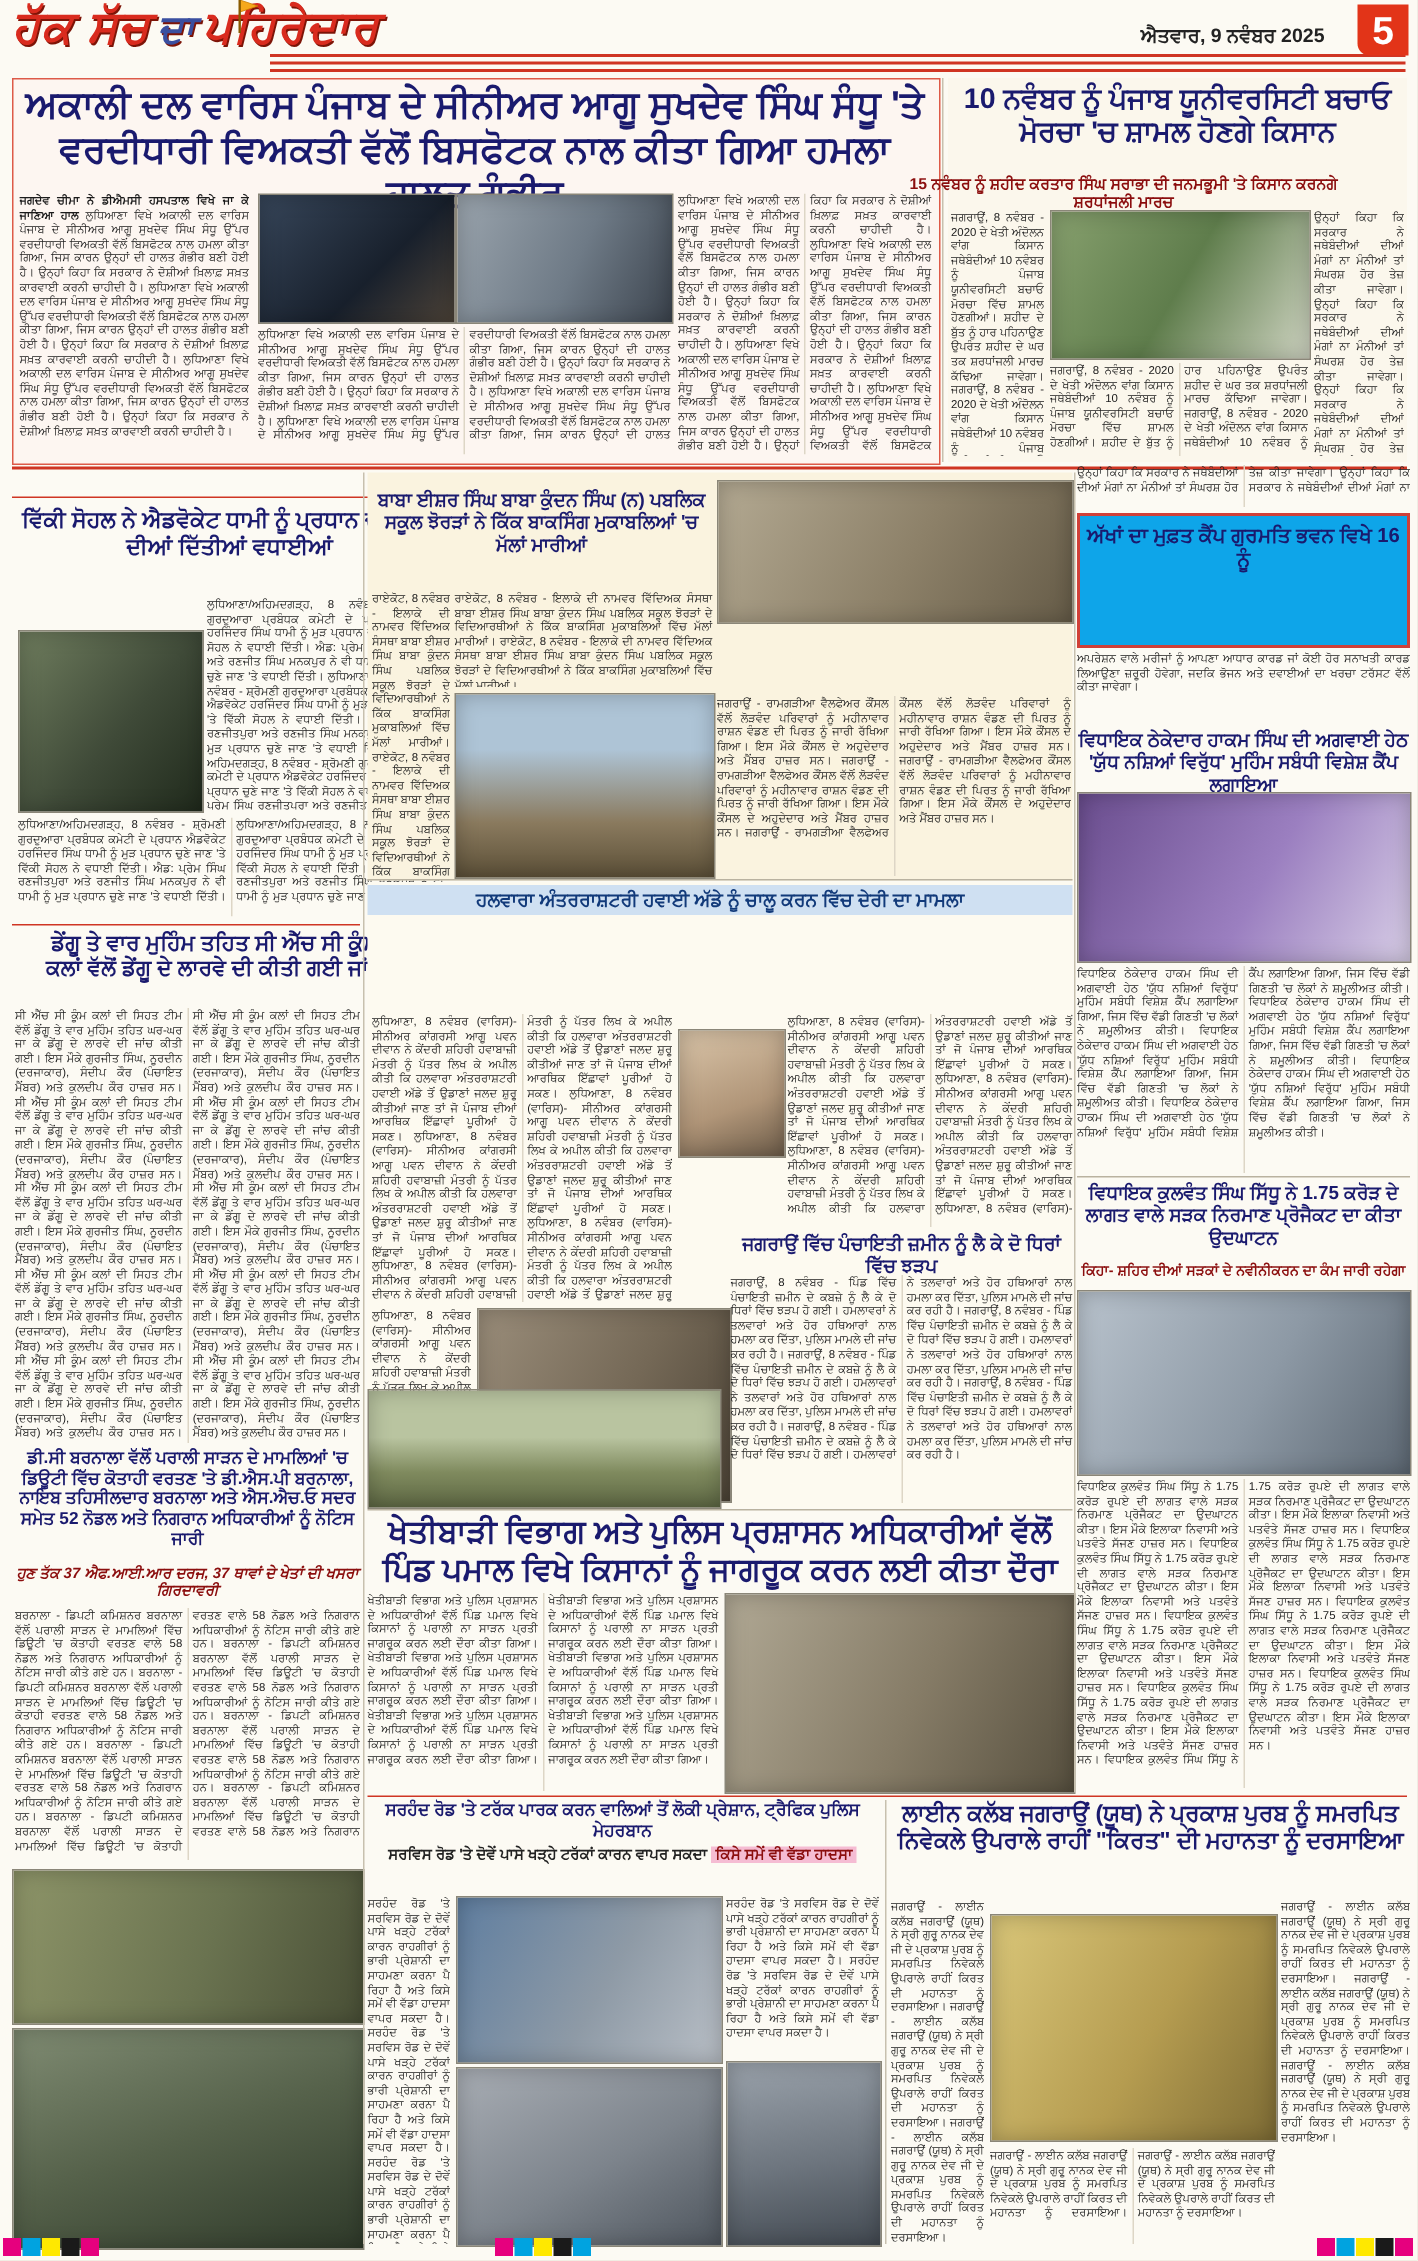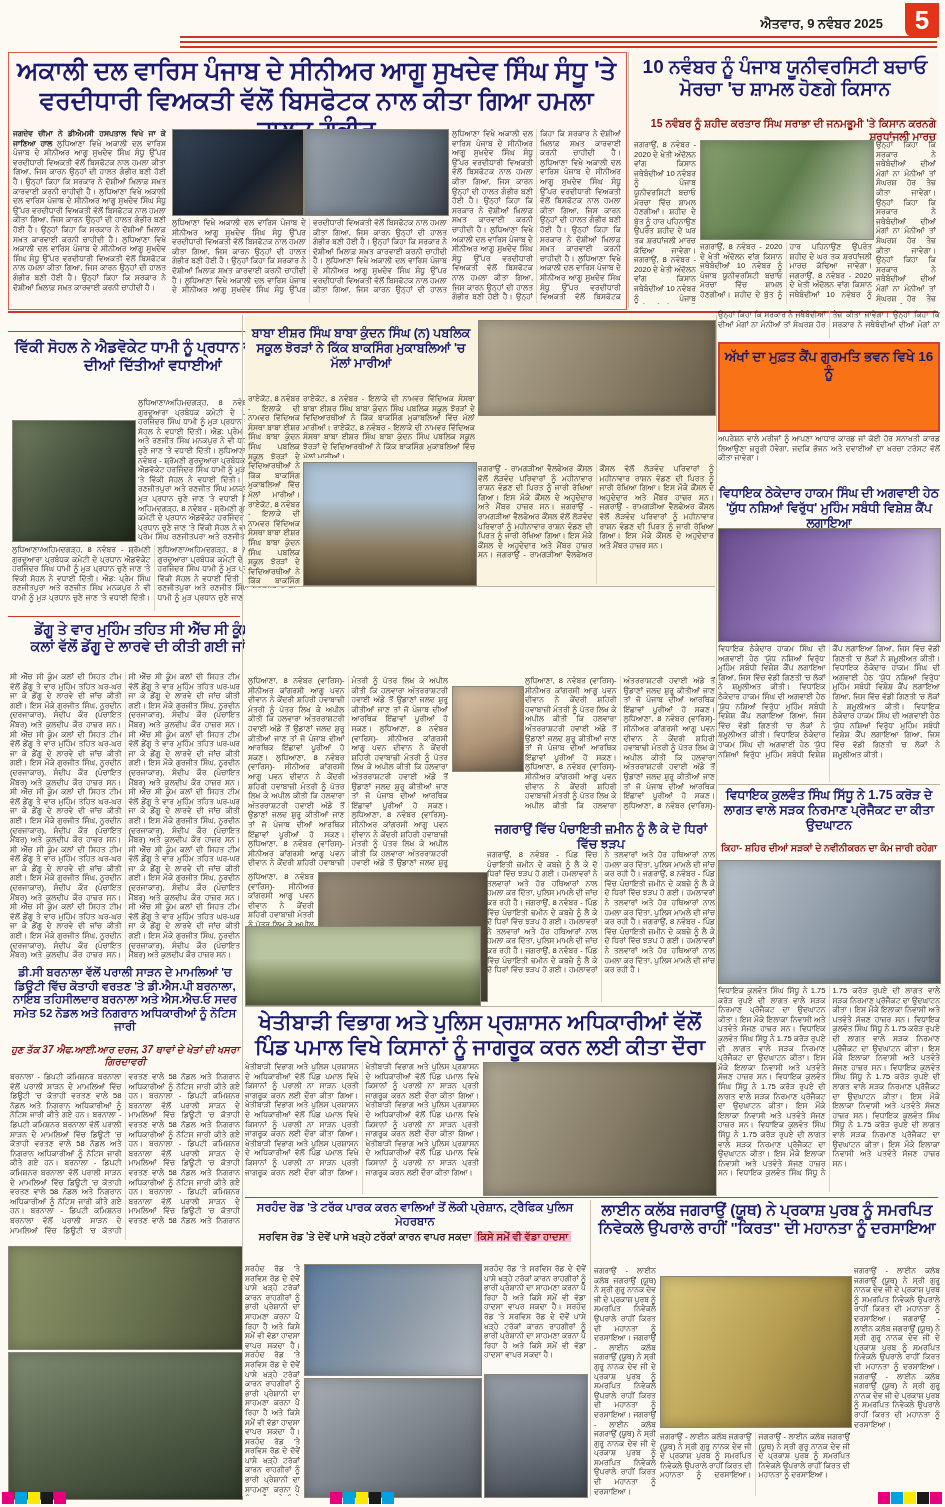--- a/index.html
+++ b/index.html
@@ -11,56 +11,67 @@
   .hl-green{font-weight:bold;color:#0f7d14;line-height:1.2;}
   .sub{font-weight:bold;color:#8b0e0e;}
   .bt{font-size:7.6px;line-height:9.6px;text-align:justify;color:#1b1b1b;
       column-gap:7px;column-rule:1px solid #ddd6c6;overflow:hidden;}
   .bt b{font-weight:bold;}
   .cols2{column-count:2;}
   .photo{border:1px solid #8a8678;box-shadow:inset 0 0 14px rgba(0,0,0,.25);}
   .vsep{position:absolute;width:1px;background:#c7c0ae;}
   .hr-red{position:absolute;height:2px;background:#cf3523;}
   .hr-gray{position:absolute;height:1px;background:#b9b2a0;}
-  .box-cream{background:#f97316;border:2px solid #d04038;}
+  .box-cream{background:#0ea5e9;border:2px solid #d04038;}
   .logo{font-weight:bold;font-style:italic;letter-spacing:1px;
         text-shadow:1px 1px 0 #7d1407;}
   .pgnum{background:#e23418;color:#fff;font-weight:bold;text-align:center;
          border-bottom-left-radius:8px;}
   .topline{background:#cfe0f2;color:#123a7a;font-weight:bold;}
   .pink{background:#f5bcd3;padding:0 3px;}
   .marks{position:absolute;display:flex;gap:1px;}
   .marks div{width:12px;height:12px;}
 </style>
 </head>
 <body>
 
 <div class="page">
 
+  <div class="abs" style="left:8px;top:2px;width:340px;height:48px;">
+    <span class="logo" style="font-size:30px;color:#d92b1e;">ਹੱਕ ਸੱਚ</span>
+    <span class="abs" style="left:150px;top:-2px;width:14px;height:20px;">
+      <svg width="14" height="22" viewBox="0 0 14 22">
+          <polygon points="2,0 14,4 2,8" fill="#f6a81c" stroke="#c87a00" stroke-width="0.5"></polygon>
+          <rect x="1" y="0" width="1.6" height="22" fill="#8a5a00"></rect>
+        </svg>
+    </span>
+    <span class="logo" style="font-size:26px;color:#3a4fa0;">ਦਾ</span>
+    <span class="logo" style="font-size:30px;color:#d92b1e;">ਪਹਿਰੇਦਾਰ</span>
+  </div>
   <div class="hr-red" style="left:180px;top:36px;width:757px;"></div>
   <div class="hr-red" style="left:180px;top:41px;width:757px;"></div>
   <div class="hr-red" style="left:180px;top:46px;width:757px;"></div>
   <div class="abs" style="right:62px;top:16px;font-size:13px;font-weight:bold;color:#222;">ਐਤਵਾਰ, 9 ਨਵੰਬਰ 2025</div>
   <div class="abs pgnum" style="left:905px;top:3px;width:34px;height:34px;font-size:26px;line-height:34px;">5</div>
 
   <div class="abs" style="left:8px;top:52px;width:617px;height:256px;border:1px solid #dd5a48;background:#fdf6f1;"></div>
   <div class="abs hl ctr" style="left:12px;top:56px;width:609px;height:70px;font-size:25px;">ਅਕਾਲੀ ਦਲ ਵਾਰਿਸ ਪੰਜਾਬ ਦੇ ਸੀਨੀਅਰ ਆਗੂ ਸੁਖਦੇਵ ਸਿੰਘ ਸੰਧੂ 'ਤੇ ਵਰਦੀਧਾਰੀ ਵਿਅਕਤੀ ਵੱਲੋਂ ਬਿਸਫੋਟਕ ਨਾਲ ਕੀਤਾ ਗਿਆ ਹਮਲਾ ਹਾਲਤ ਗੰਭੀਰ</div>
   <div class="abs photo" style="left:172px;top:129px;width:130px;height:85px;background:linear-gradient(135deg,#37465a,#18202c 60%,#4d4338);"></div>
   <div class="abs photo" style="left:304px;top:129px;width:143px;height:85px;background:linear-gradient(115deg,#9aa4ad,#6e7a86 55%,#3c444e);"></div>
   <div class="abs bt" style="left:13px;top:129px;width:153px;height:174px;">
     <b>ਜਗਦੇਵ ਚੀਮਾ ਨੇ ਡੀਐਮਸੀ ਹਸਪਤਾਲ ਵਿਖੇ ਜਾ ਕੇ ਜਾਣਿਆ ਹਾਲ</b>
     <span>ਲੁਧਿਆਣਾ ਵਿਖੇ ਅਕਾਲੀ ਦਲ ਵਾਰਿਸ ਪੰਜਾਬ ਦੇ ਸੀਨੀਅਰ ਆਗੂ ਸੁਖਦੇਵ ਸਿੰਘ ਸੰਧੂ ਉੱਪਰ ਵਰਦੀਧਾਰੀ ਵਿਅਕਤੀ ਵੱਲੋਂ ਬਿਸਫੋਟਕ ਨਾਲ ਹਮਲਾ ਕੀਤਾ ਗਿਆ, ਜਿਸ ਕਾਰਨ ਉਨ੍ਹਾਂ ਦੀ ਹਾਲਤ ਗੰਭੀਰ ਬਣੀ ਹੋਈ ਹੈ। ਉਨ੍ਹਾਂ ਕਿਹਾ ਕਿ ਸਰਕਾਰ ਨੇ ਦੋਸ਼ੀਆਂ ਖ਼ਿਲਾਫ਼ ਸਖ਼ਤ ਕਾਰਵਾਈ ਕਰਨੀ ਚਾਹੀਦੀ ਹੈ। ਲੁਧਿਆਣਾ ਵਿਖੇ ਅਕਾਲੀ ਦਲ ਵਾਰਿਸ ਪੰਜਾਬ ਦੇ ਸੀਨੀਅਰ ਆਗੂ ਸੁਖਦੇਵ ਸਿੰਘ ਸੰਧੂ ਉੱਪਰ ਵਰਦੀਧਾਰੀ ਵਿਅਕਤੀ ਵੱਲੋਂ ਬਿਸਫੋਟਕ ਨਾਲ ਹਮਲਾ ਕੀਤਾ ਗਿਆ, ਜਿਸ ਕਾਰਨ ਉਨ੍ਹਾਂ ਦੀ ਹਾਲਤ ਗੰਭੀਰ ਬਣੀ ਹੋਈ ਹੈ। ਉਨ੍ਹਾਂ ਕਿਹਾ ਕਿ ਸਰਕਾਰ ਨੇ ਦੋਸ਼ੀਆਂ ਖ਼ਿਲਾਫ਼ ਸਖ਼ਤ ਕਾਰਵਾਈ ਕਰਨੀ ਚਾਹੀਦੀ ਹੈ। ਲੁਧਿਆਣਾ ਵਿਖੇ ਅਕਾਲੀ ਦਲ ਵਾਰਿਸ ਪੰਜਾਬ ਦੇ ਸੀਨੀਅਰ ਆਗੂ ਸੁਖਦੇਵ ਸਿੰਘ ਸੰਧੂ ਉੱਪਰ ਵਰਦੀਧਾਰੀ ਵਿਅਕਤੀ ਵੱਲੋਂ ਬਿਸਫੋਟਕ ਨਾਲ ਹਮਲਾ ਕੀਤਾ ਗਿਆ, ਜਿਸ ਕਾਰਨ ਉਨ੍ਹਾਂ ਦੀ ਹਾਲਤ ਗੰਭੀਰ ਬਣੀ ਹੋਈ ਹੈ। ਉਨ੍ਹਾਂ ਕਿਹਾ ਕਿ ਸਰਕਾਰ ਨੇ ਦੋਸ਼ੀਆਂ ਖ਼ਿਲਾਫ਼ ਸਖ਼ਤ ਕਾਰਵਾਈ ਕਰਨੀ ਚਾਹੀਦੀ ਹੈ।</span>
   </div>
   <div class="abs bt cols2" style="left:172px;top:218px;width:275px;height:85px;">ਲੁਧਿਆਣਾ ਵਿਖੇ ਅਕਾਲੀ ਦਲ ਵਾਰਿਸ ਪੰਜਾਬ ਦੇ ਸੀਨੀਅਰ ਆਗੂ ਸੁਖਦੇਵ ਸਿੰਘ ਸੰਧੂ ਉੱਪਰ ਵਰਦੀਧਾਰੀ ਵਿਅਕਤੀ ਵੱਲੋਂ ਬਿਸਫੋਟਕ ਨਾਲ ਹਮਲਾ ਕੀਤਾ ਗਿਆ, ਜਿਸ ਕਾਰਨ ਉਨ੍ਹਾਂ ਦੀ ਹਾਲਤ ਗੰਭੀਰ ਬਣੀ ਹੋਈ ਹੈ। ਉਨ੍ਹਾਂ ਕਿਹਾ ਕਿ ਸਰਕਾਰ ਨੇ ਦੋਸ਼ੀਆਂ ਖ਼ਿਲਾਫ਼ ਸਖ਼ਤ ਕਾਰਵਾਈ ਕਰਨੀ ਚਾਹੀਦੀ ਹੈ। ਲੁਧਿਆਣਾ ਵਿਖੇ ਅਕਾਲੀ ਦਲ ਵਾਰਿਸ ਪੰਜਾਬ ਦੇ ਸੀਨੀਅਰ ਆਗੂ ਸੁਖਦੇਵ ਸਿੰਘ ਸੰਧੂ ਉੱਪਰ ਵਰਦੀਧਾਰੀ ਵਿਅਕਤੀ ਵੱਲੋਂ ਬਿਸਫੋਟਕ ਨਾਲ ਹਮਲਾ ਕੀਤਾ ਗਿਆ, ਜਿਸ ਕਾਰਨ ਉਨ੍ਹਾਂ ਦੀ ਹਾਲਤ ਗੰਭੀਰ ਬਣੀ ਹੋਈ ਹੈ। ਉਨ੍ਹਾਂ ਕਿਹਾ ਕਿ ਸਰਕਾਰ ਨੇ ਦੋਸ਼ੀਆਂ ਖ਼ਿਲਾਫ਼ ਸਖ਼ਤ ਕਾਰਵਾਈ ਕਰਨੀ ਚਾਹੀਦੀ ਹੈ। ਲੁਧਿਆਣਾ ਵਿਖੇ ਅਕਾਲੀ ਦਲ ਵਾਰਿਸ ਪੰਜਾਬ ਦੇ ਸੀਨੀਅਰ ਆਗੂ ਸੁਖਦੇਵ ਸਿੰਘ ਸੰਧੂ ਉੱਪਰ ਵਰਦੀਧਾਰੀ ਵਿਅਕਤੀ ਵੱਲੋਂ ਬਿਸਫੋਟਕ ਨਾਲ ਹਮਲਾ ਕੀਤਾ ਗਿਆ, ਜਿਸ ਕਾਰਨ ਉਨ੍ਹਾਂ ਦੀ ਹਾਲਤ ਗੰਭੀਰ ਬਣੀ ਹੋਈ ਹੈ। ਉਨ੍ਹਾਂ ਕਿਹਾ ਕਿ ਸਰਕਾਰ ਨੇ ਦੋਸ਼ੀਆਂ ਖ਼ਿਲਾਫ਼ ਸਖ਼ਤ ਕਾਰਵਾਈ ਕਰਨੀ ਚਾਹੀਦੀ ਹੈ।</div>
   <div class="abs bt cols2" style="left:452px;top:129px;width:169px;height:174px;">ਲੁਧਿਆਣਾ ਵਿਖੇ ਅਕਾਲੀ ਦਲ ਵਾਰਿਸ ਪੰਜਾਬ ਦੇ ਸੀਨੀਅਰ ਆਗੂ ਸੁਖਦੇਵ ਸਿੰਘ ਸੰਧੂ ਉੱਪਰ ਵਰਦੀਧਾਰੀ ਵਿਅਕਤੀ ਵੱਲੋਂ ਬਿਸਫੋਟਕ ਨਾਲ ਹਮਲਾ ਕੀਤਾ ਗਿਆ, ਜਿਸ ਕਾਰਨ ਉਨ੍ਹਾਂ ਦੀ ਹਾਲਤ ਗੰਭੀਰ ਬਣੀ ਹੋਈ ਹੈ। ਉਨ੍ਹਾਂ ਕਿਹਾ ਕਿ ਸਰਕਾਰ ਨੇ ਦੋਸ਼ੀਆਂ ਖ਼ਿਲਾਫ਼ ਸਖ਼ਤ ਕਾਰਵਾਈ ਕਰਨੀ ਚਾਹੀਦੀ ਹੈ। ਲੁਧਿਆਣਾ ਵਿਖੇ ਅਕਾਲੀ ਦਲ ਵਾਰਿਸ ਪੰਜਾਬ ਦੇ ਸੀਨੀਅਰ ਆਗੂ ਸੁਖਦੇਵ ਸਿੰਘ ਸੰਧੂ ਉੱਪਰ ਵਰਦੀਧਾਰੀ ਵਿਅਕਤੀ ਵੱਲੋਂ ਬਿਸਫੋਟਕ ਨਾਲ ਹਮਲਾ ਕੀਤਾ ਗਿਆ, ਜਿਸ ਕਾਰਨ ਉਨ੍ਹਾਂ ਦੀ ਹਾਲਤ ਗੰਭੀਰ ਬਣੀ ਹੋਈ ਹੈ। ਉਨ੍ਹਾਂ ਕਿਹਾ ਕਿ ਸਰਕਾਰ ਨੇ ਦੋਸ਼ੀਆਂ ਖ਼ਿਲਾਫ਼ ਸਖ਼ਤ ਕਾਰਵਾਈ ਕਰਨੀ ਚਾਹੀਦੀ ਹੈ। ਲੁਧਿਆਣਾ ਵਿਖੇ ਅਕਾਲੀ ਦਲ ਵਾਰਿਸ ਪੰਜਾਬ ਦੇ ਸੀਨੀਅਰ ਆਗੂ ਸੁਖਦੇਵ ਸਿੰਘ ਸੰਧੂ ਉੱਪਰ ਵਰਦੀਧਾਰੀ ਵਿਅਕਤੀ ਵੱਲੋਂ ਬਿਸਫੋਟਕ ਨਾਲ ਹਮਲਾ ਕੀਤਾ ਗਿਆ, ਜਿਸ ਕਾਰਨ ਉਨ੍ਹਾਂ ਦੀ ਹਾਲਤ ਗੰਭੀਰ ਬਣੀ ਹੋਈ ਹੈ। ਉਨ੍ਹਾਂ ਕਿਹਾ ਕਿ ਸਰਕਾਰ ਨੇ ਦੋਸ਼ੀਆਂ ਖ਼ਿਲਾਫ਼ ਸਖ਼ਤ ਕਾਰਵਾਈ ਕਰਨੀ ਚਾਹੀਦੀ ਹੈ। ਲੁਧਿਆਣਾ ਵਿਖੇ ਅਕਾਲੀ ਦਲ ਵਾਰਿਸ ਪੰਜਾਬ ਦੇ ਸੀਨੀਅਰ ਆਗੂ ਸੁਖਦੇਵ ਸਿੰਘ ਸੰਧੂ ਉੱਪਰ ਵਰਦੀਧਾਰੀ ਵਿਅਕਤੀ ਵੱਲੋਂ ਬਿਸਫੋਟਕ ਨਾਲ ਹਮਲਾ ਕੀਤਾ ਗਿਆ, ਜਿਸ ਕਾਰਨ ਉਨ੍ਹਾਂ ਦੀ ਹਾਲਤ ਗੰਭੀਰ ਬਣੀ ਹੋਈ ਹੈ। ਉਨ੍ਹਾਂ ਕਿਹਾ ਕਿ ਸਰਕਾਰ ਨੇ ਦੋਸ਼ੀਆਂ ਖ਼ਿਲਾਫ਼ ਸਖ਼ਤ ਕਾਰਵਾਈ ਕਰਨੀ ਚਾਹੀਦੀ ਹੈ। ਲੁਧਿਆਣਾ ਵਿਖੇ ਅਕਾਲੀ ਦਲ ਵਾਰਿਸ ਪੰਜਾਬ ਦੇ ਸੀਨੀਅਰ ਆਗੂ ਸੁਖਦੇਵ ਸਿੰਘ ਸੰਧੂ ਉੱਪਰ ਵਰਦੀਧਾਰੀ ਵਿਅਕਤੀ ਵੱਲੋਂ ਬਿਸਫੋਟਕ ਨਾਲ ਹਮਲਾ ਕੀਤਾ ਗਿਆ, ਜਿਸ ਕਾਰਨ ਉਨ੍ਹਾਂ ਦੀ ਹਾਲਤ ਗੰਭੀਰ ਬਣੀ ਹੋਈ ਹੈ। ਉਨ੍ਹਾਂ ਕਿਹਾ ਕਿ ਸਰਕਾਰ ਨੇ ਦੋਸ਼ੀਆਂ ਖ਼ਿਲਾਫ਼ ਸਖ਼ਤ ਕਾਰਵਾਈ ਕਰਨੀ ਚਾਹੀਦੀ ਹੈ।</div>
 
   <div class="vsep" style="left:628px;top:52px;height:256px;"></div>
   <div class="abs" style="left:632px;top:52px;width:306px;height:256px;background:#fbf7ec;"></div>
   <div class="abs hl ctr" style="left:634px;top:56px;width:302px;height:58px;font-size:19px;">10 ਨਵੰਬਰ ਨੂੰ ਪੰਜਾਬ ਯੂਨੀਵਰਸਿਟੀ ਬਚਾਓ ਮੋਰਚਾ 'ਚ ਸ਼ਾਮਲ ਹੋਣਗੇ ਕਿਸਾਨ</div>
-  <div class="abs sub ctr" style="left:634px;top:117px;width:302px;height:18px;font-size:10.5px;text-align:right;">15 ਨਵੰਬਰ ਨੂੰ ਸ਼ਹੀਦ ਕਰਤਾਰ ਸਿੰਘ ਸਰਾਭਾ ਦੀ ਜਨਮਭੂਮੀ 'ਤੇ ਕਿਸਾਨ ਕਰਨਗੇ ਸ਼ਰਧਾਂਜਲੀ ਮਾਰਚ</div>
+  <div class="abs sub ctr" style="left:598px;top:117px;width:302px;height:18px;font-size:10.5px;">15 ਨਵੰਬਰ ਨੂੰ ਸ਼ਹੀਦ ਕਰਤਾਰ ਸਿੰਘ ਸਰਾਭਾ ਦੀ ਜਨਮਭੂਮੀ 'ਤੇ ਕਿਸਾਨ ਕਰਨਗੇ ਸ਼ਰਧਾਂਜਲੀ ਮਾਰਚ</div>
   <div class="abs photo" style="left:700px;top:140px;width:172px;height:98px;background:linear-gradient(120deg,#87a06e,#5f7d4c 50%,#cfd4c2);"></div>
   <div class="abs bt" style="left:634px;top:140px;width:62px;height:164px;">ਜਗਰਾਉਂ, 8 ਨਵੰਬਰ - 2020 ਦੇ ਖੇਤੀ ਅੰਦੋਲਨ ਵਾਂਗ ਕਿਸਾਨ ਜਥੇਬੰਦੀਆਂ 10 ਨਵੰਬਰ ਨੂੰ ਪੰਜਾਬ ਯੂਨੀਵਰਸਿਟੀ ਬਚਾਓ ਮੋਰਚਾ ਵਿੱਚ ਸ਼ਾਮਲ ਹੋਣਗੀਆਂ। ਸ਼ਹੀਦ ਦੇ ਬੁੱਤ ਨੂੰ ਹਾਰ ਪਹਿਨਾਉਣ ਉਪਰੰਤ ਸ਼ਹੀਦ ਦੇ ਘਰ ਤਕ ਸ਼ਰਧਾਂਜਲੀ ਮਾਰਚ ਕੱਢਿਆ ਜਾਵੇਗਾ। ਜਗਰਾਉਂ, 8 ਨਵੰਬਰ - 2020 ਦੇ ਖੇਤੀ ਅੰਦੋਲਨ ਵਾਂਗ ਕਿਸਾਨ ਜਥੇਬੰਦੀਆਂ 10 ਨਵੰਬਰ ਨੂੰ ਪੰਜਾਬ ਯੂਨੀਵਰਸਿਟੀ ਬਚਾਓ ਮੋਰਚਾ ਵਿੱਚ ਸ਼ਾਮਲ ਹੋਣਗੀਆਂ। ਸ਼ਹੀਦ ਦੇ ਬੁੱਤ ਨੂੰ ਹਾਰ ਪਹਿਨਾਉਣ ਉਪਰੰਤ ਸ਼ਹੀਦ ਦੇ ਘਰ ਤਕ ਸ਼ਰਧਾਂਜਲੀ ਮਾਰਚ ਕੱਢਿਆ ਜਾਵੇਗਾ।</div>
   <div class="abs bt" style="left:876px;top:140px;width:60px;height:164px;">ਉਨ੍ਹਾਂ ਕਿਹਾ ਕਿ ਸਰਕਾਰ ਨੇ ਜਥੇਬੰਦੀਆਂ ਦੀਆਂ ਮੰਗਾਂ ਨਾ ਮੰਨੀਆਂ ਤਾਂ ਸੰਘਰਸ਼ ਹੋਰ ਤੇਜ਼ ਕੀਤਾ ਜਾਵੇਗਾ। ਉਨ੍ਹਾਂ ਕਿਹਾ ਕਿ ਸਰਕਾਰ ਨੇ ਜਥੇਬੰਦੀਆਂ ਦੀਆਂ ਮੰਗਾਂ ਨਾ ਮੰਨੀਆਂ ਤਾਂ ਸੰਘਰਸ਼ ਹੋਰ ਤੇਜ਼ ਕੀਤਾ ਜਾਵੇਗਾ। ਉਨ੍ਹਾਂ ਕਿਹਾ ਕਿ ਸਰਕਾਰ ਨੇ ਜਥੇਬੰਦੀਆਂ ਦੀਆਂ ਮੰਗਾਂ ਨਾ ਮੰਨੀਆਂ ਤਾਂ ਸੰਘਰਸ਼ ਹੋਰ ਤੇਜ਼ ਕੀਤਾ ਜਾਵੇਗਾ।</div>
   <div class="abs bt cols2" style="left:700px;top:242px;width:172px;height:62px;">ਜਗਰਾਉਂ, 8 ਨਵੰਬਰ - 2020 ਦੇ ਖੇਤੀ ਅੰਦੋਲਨ ਵਾਂਗ ਕਿਸਾਨ ਜਥੇਬੰਦੀਆਂ 10 ਨਵੰਬਰ ਨੂੰ ਪੰਜਾਬ ਯੂਨੀਵਰਸਿਟੀ ਬਚਾਓ ਮੋਰਚਾ ਵਿੱਚ ਸ਼ਾਮਲ ਹੋਣਗੀਆਂ। ਸ਼ਹੀਦ ਦੇ ਬੁੱਤ ਨੂੰ ਹਾਰ ਪਹਿਨਾਉਣ ਉਪਰੰਤ ਸ਼ਹੀਦ ਦੇ ਘਰ ਤਕ ਸ਼ਰਧਾਂਜਲੀ ਮਾਰਚ ਕੱਢਿਆ ਜਾਵੇਗਾ। ਜਗਰਾਉਂ, 8 ਨਵੰਬਰ - 2020 ਦੇ ਖੇਤੀ ਅੰਦੋਲਨ ਵਾਂਗ ਕਿਸਾਨ ਜਥੇਬੰਦੀਆਂ 10 ਨਵੰਬਰ ਨੂੰ ਪੰਜਾਬ ਯੂਨੀਵਰਸਿਟੀ ਬਚਾਓ ਮੋਰਚਾ ਵਿੱਚ ਸ਼ਾਮਲ ਹੋਣਗੀਆਂ। ਸ਼ਹੀਦ ਦੇ ਬੁੱਤ ਨੂੰ ਹਾਰ ਪਹਿਨਾਉਣ ਉਪਰੰਤ ਸ਼ਹੀਦ ਦੇ ਘਰ ਤਕ ਸ਼ਰਧਾਂਜਲੀ ਮਾਰਚ ਕੱਢਿਆ ਜਾਵੇਗਾ।</div>
 
   <div class="hr-red" style="left:8px;top:311px;width:930px;"></div>
 
   <div class="hr-red" style="left:8px;top:331px;width:706px;height:1px;"></div>
   <div class="abs hl ctr" style="left:10px;top:338px;width:286px;height:52px;font-size:15px;">ਵਿੱਕੀ ਸੋਹਲ ਨੇ ਐਡਵੋਕੇਟ ਧਾਮੀ ਨੂੰ ਪ੍ਰਧਾਨ ਚੁਣੇ ਜਾਣ ਦੀਆਂ ਦਿੱਤੀਆਂ ਵਧਾਈਆਂ</div>
   <div class="abs photo" style="left:12px;top:420px;width:122px;height:120px;background:linear-gradient(130deg,#6f7d5e,#3f4a38 55%,#202a1c);"></div>
@@ -80,20 +91,21 @@
   <div class="abs" style="left:245px;top:315px;width:470px;height:272px;background:#faf3df;"></div>
   <div class="abs hl ctr" style="left:248px;top:326px;width:226px;height:64px;font-size:12.5px;">ਬਾਬਾ ਈਸ਼ਰ ਸਿੰਘ ਬਾਬਾ ਕੁੰਦਨ ਸਿੰਘ (ਨ) ਪਬਲਿਕ ਸਕੂਲ ਝੋਰੜਾਂ ਨੇ ਕਿੱਕ ਬਾਕਸਿੰਗ ਮੁਕਾਬਲਿਆਂ 'ਚ ਮੱਲਾਂ ਮਾਰੀਆਂ</div>
   <div class="abs bt" style="left:248px;top:394px;width:52px;height:190px;">ਰਾਏਕੋਟ, 8 ਨਵੰਬਰ - ਇਲਾਕੇ ਦੀ ਨਾਮਵਰ ਵਿੱਦਿਅਕ ਸੰਸਥਾ ਬਾਬਾ ਈਸ਼ਰ ਸਿੰਘ ਬਾਬਾ ਕੁੰਦਨ ਸਿੰਘ ਪਬਲਿਕ ਸਕੂਲ ਝੋਰੜਾਂ ਦੇ ਵਿਦਿਆਰਥੀਆਂ ਨੇ ਕਿੱਕ ਬਾਕਸਿੰਗ ਮੁਕਾਬਲਿਆਂ ਵਿੱਚ ਮੱਲਾਂ ਮਾਰੀਆਂ। ਰਾਏਕੋਟ, 8 ਨਵੰਬਰ - ਇਲਾਕੇ ਦੀ ਨਾਮਵਰ ਵਿੱਦਿਅਕ ਸੰਸਥਾ ਬਾਬਾ ਈਸ਼ਰ ਸਿੰਘ ਬਾਬਾ ਕੁੰਦਨ ਸਿੰਘ ਪਬਲਿਕ ਸਕੂਲ ਝੋਰੜਾਂ ਦੇ ਵਿਦਿਆਰਥੀਆਂ ਨੇ ਕਿੱਕ ਬਾਕਸਿੰਗ ਮੁਕਾਬਲਿਆਂ ਵਿੱਚ ਮੱਲਾਂ ਮਾਰੀਆਂ। ਰਾਏਕੋਟ, 8 ਨਵੰਬਰ - ਇਲਾਕੇ ਦੀ ਨਾਮਵਰ ਵਿੱਦਿਅਕ ਸੰਸਥਾ ਬਾਬਾ ਈਸ਼ਰ ਸਿੰਘ ਬਾਬਾ ਕੁੰਦਨ ਸਿੰਘ ਪਬਲਿਕ ਸਕੂਲ ਝੋਰੜਾਂ ਦੇ ਵਿਦਿਆਰਥੀਆਂ ਨੇ ਕਿੱਕ ਬਾਕਸਿੰਗ ਮੁਕਾਬਲਿਆਂ ਵਿੱਚ ਮੱਲਾਂ ਮਾਰੀਆਂ।</div>
   <div class="abs bt" style="left:303px;top:394px;width:172px;height:64px;">ਰਾਏਕੋਟ, 8 ਨਵੰਬਰ - ਇਲਾਕੇ ਦੀ ਨਾਮਵਰ ਵਿੱਦਿਅਕ ਸੰਸਥਾ ਬਾਬਾ ਈਸ਼ਰ ਸਿੰਘ ਬਾਬਾ ਕੁੰਦਨ ਸਿੰਘ ਪਬਲਿਕ ਸਕੂਲ ਝੋਰੜਾਂ ਦੇ ਵਿਦਿਆਰਥੀਆਂ ਨੇ ਕਿੱਕ ਬਾਕਸਿੰਗ ਮੁਕਾਬਲਿਆਂ ਵਿੱਚ ਮੱਲਾਂ ਮਾਰੀਆਂ। ਰਾਏਕੋਟ, 8 ਨਵੰਬਰ - ਇਲਾਕੇ ਦੀ ਨਾਮਵਰ ਵਿੱਦਿਅਕ ਸੰਸਥਾ ਬਾਬਾ ਈਸ਼ਰ ਸਿੰਘ ਬਾਬਾ ਕੁੰਦਨ ਸਿੰਘ ਪਬਲਿਕ ਸਕੂਲ ਝੋਰੜਾਂ ਦੇ ਵਿਦਿਆਰਥੀਆਂ ਨੇ ਕਿੱਕ ਬਾਕਸਿੰਗ ਮੁਕਾਬਲਿਆਂ ਵਿੱਚ ਮੱਲਾਂ ਮਾਰੀਆਂ।</div>
   <div class="abs photo" style="left:303px;top:462px;width:172px;height:122px;background:linear-gradient(180deg,#aec4d6 30%,#8a7a5e 70%,#5c5038);"></div>
   <div class="abs photo" style="left:478px;top:320px;width:236px;height:94px;background:linear-gradient(120deg,#b3a992,#8c8068 55%,#665c48);"></div>
   <div class="abs bt cols2" style="left:478px;top:464px;width:236px;height:120px;">ਜਗਰਾਉਂ - ਰਾਮਗੜੀਆ ਵੈਲਫੇਅਰ ਕੌਂਸਲ ਵੱਲੋਂ ਲੋੜਵੰਦ ਪਰਿਵਾਰਾਂ ਨੂੰ ਮਹੀਨਾਵਾਰ ਰਾਸ਼ਨ ਵੰਡਣ ਦੀ ਪਿਰਤ ਨੂੰ ਜਾਰੀ ਰੱਖਿਆ ਗਿਆ। ਇਸ ਮੌਕੇ ਕੌਂਸਲ ਦੇ ਅਹੁਦੇਦਾਰ ਅਤੇ ਮੈਂਬਰ ਹਾਜ਼ਰ ਸਨ। ਜਗਰਾਉਂ - ਰਾਮਗੜੀਆ ਵੈਲਫੇਅਰ ਕੌਂਸਲ ਵੱਲੋਂ ਲੋੜਵੰਦ ਪਰਿਵਾਰਾਂ ਨੂੰ ਮਹੀਨਾਵਾਰ ਰਾਸ਼ਨ ਵੰਡਣ ਦੀ ਪਿਰਤ ਨੂੰ ਜਾਰੀ ਰੱਖਿਆ ਗਿਆ। ਇਸ ਮੌਕੇ ਕੌਂਸਲ ਦੇ ਅਹੁਦੇਦਾਰ ਅਤੇ ਮੈਂਬਰ ਹਾਜ਼ਰ ਸਨ। ਜਗਰਾਉਂ - ਰਾਮਗੜੀਆ ਵੈਲਫੇਅਰ ਕੌਂਸਲ ਵੱਲੋਂ ਲੋੜਵੰਦ ਪਰਿਵਾਰਾਂ ਨੂੰ ਮਹੀਨਾਵਾਰ ਰਾਸ਼ਨ ਵੰਡਣ ਦੀ ਪਿਰਤ ਨੂੰ ਜਾਰੀ ਰੱਖਿਆ ਗਿਆ। ਇਸ ਮੌਕੇ ਕੌਂਸਲ ਦੇ ਅਹੁਦੇਦਾਰ ਅਤੇ ਮੈਂਬਰ ਹਾਜ਼ਰ ਸਨ। ਜਗਰਾਉਂ - ਰਾਮਗੜੀਆ ਵੈਲਫੇਅਰ ਕੌਂਸਲ ਵੱਲੋਂ ਲੋੜਵੰਦ ਪਰਿਵਾਰਾਂ ਨੂੰ ਮਹੀਨਾਵਾਰ ਰਾਸ਼ਨ ਵੰਡਣ ਦੀ ਪਿਰਤ ਨੂੰ ਜਾਰੀ ਰੱਖਿਆ ਗਿਆ। ਇਸ ਮੌਕੇ ਕੌਂਸਲ ਦੇ ਅਹੁਦੇਦਾਰ ਅਤੇ ਮੈਂਬਰ ਹਾਜ਼ਰ ਸਨ।</div>
 
   <div class="hr-gray" style="left:245px;top:586px;width:470px;"></div>
   <div class="abs" style="left:245px;top:588px;width:470px;height:417px;background:#fdfaf0;"></div>
+  <div class="abs topline ctr" style="left:245px;top:590px;width:470px;height:20px;font-size:12.5px;line-height:20px;">ਹਲਵਾਰਾ ਅੰਤਰਰਾਸ਼ਟਰੀ ਹਵਾਈ ਅੱਡੇ ਨੂੰ ਚਾਲੂ ਕਰਨ ਵਿੱਚ ਦੇਰੀ ਦਾ ਮਾਮਲਾ</div>
   <div class="abs bt cols2" style="left:248px;top:676px;width:200px;height:192px;">ਲੁਧਿਆਣਾ, 8 ਨਵੰਬਰ (ਵਾਰਿਸ)- ਸੀਨੀਅਰ ਕਾਂਗਰਸੀ ਆਗੂ ਪਵਨ ਦੀਵਾਨ ਨੇ ਕੇਂਦਰੀ ਸ਼ਹਿਰੀ ਹਵਾਬਾਜ਼ੀ ਮੰਤਰੀ ਨੂੰ ਪੱਤਰ ਲਿਖ ਕੇ ਅਪੀਲ ਕੀਤੀ ਕਿ ਹਲਵਾਰਾ ਅੰਤਰਰਾਸ਼ਟਰੀ ਹਵਾਈ ਅੱਡੇ ਤੋਂ ਉਡਾਣਾਂ ਜਲਦ ਸ਼ੁਰੂ ਕੀਤੀਆਂ ਜਾਣ ਤਾਂ ਜੋ ਪੰਜਾਬ ਦੀਆਂ ਆਰਥਿਕ ਇੱਛਾਵਾਂ ਪੂਰੀਆਂ ਹੋ ਸਕਣ। ਲੁਧਿਆਣਾ, 8 ਨਵੰਬਰ (ਵਾਰਿਸ)- ਸੀਨੀਅਰ ਕਾਂਗਰਸੀ ਆਗੂ ਪਵਨ ਦੀਵਾਨ ਨੇ ਕੇਂਦਰੀ ਸ਼ਹਿਰੀ ਹਵਾਬਾਜ਼ੀ ਮੰਤਰੀ ਨੂੰ ਪੱਤਰ ਲਿਖ ਕੇ ਅਪੀਲ ਕੀਤੀ ਕਿ ਹਲਵਾਰਾ ਅੰਤਰਰਾਸ਼ਟਰੀ ਹਵਾਈ ਅੱਡੇ ਤੋਂ ਉਡਾਣਾਂ ਜਲਦ ਸ਼ੁਰੂ ਕੀਤੀਆਂ ਜਾਣ ਤਾਂ ਜੋ ਪੰਜਾਬ ਦੀਆਂ ਆਰਥਿਕ ਇੱਛਾਵਾਂ ਪੂਰੀਆਂ ਹੋ ਸਕਣ। ਲੁਧਿਆਣਾ, 8 ਨਵੰਬਰ (ਵਾਰਿਸ)- ਸੀਨੀਅਰ ਕਾਂਗਰਸੀ ਆਗੂ ਪਵਨ ਦੀਵਾਨ ਨੇ ਕੇਂਦਰੀ ਸ਼ਹਿਰੀ ਹਵਾਬਾਜ਼ੀ ਮੰਤਰੀ ਨੂੰ ਪੱਤਰ ਲਿਖ ਕੇ ਅਪੀਲ ਕੀਤੀ ਕਿ ਹਲਵਾਰਾ ਅੰਤਰਰਾਸ਼ਟਰੀ ਹਵਾਈ ਅੱਡੇ ਤੋਂ ਉਡਾਣਾਂ ਜਲਦ ਸ਼ੁਰੂ ਕੀਤੀਆਂ ਜਾਣ ਤਾਂ ਜੋ ਪੰਜਾਬ ਦੀਆਂ ਆਰਥਿਕ ਇੱਛਾਵਾਂ ਪੂਰੀਆਂ ਹੋ ਸਕਣ। ਲੁਧਿਆਣਾ, 8 ਨਵੰਬਰ (ਵਾਰਿਸ)- ਸੀਨੀਅਰ ਕਾਂਗਰਸੀ ਆਗੂ ਪਵਨ ਦੀਵਾਨ ਨੇ ਕੇਂਦਰੀ ਸ਼ਹਿਰੀ ਹਵਾਬਾਜ਼ੀ ਮੰਤਰੀ ਨੂੰ ਪੱਤਰ ਲਿਖ ਕੇ ਅਪੀਲ ਕੀਤੀ ਕਿ ਹਲਵਾਰਾ ਅੰਤਰਰਾਸ਼ਟਰੀ ਹਵਾਈ ਅੱਡੇ ਤੋਂ ਉਡਾਣਾਂ ਜਲਦ ਸ਼ੁਰੂ ਕੀਤੀਆਂ ਜਾਣ ਤਾਂ ਜੋ ਪੰਜਾਬ ਦੀਆਂ ਆਰਥਿਕ ਇੱਛਾਵਾਂ ਪੂਰੀਆਂ ਹੋ ਸਕਣ। ਲੁਧਿਆਣਾ, 8 ਨਵੰਬਰ (ਵਾਰਿਸ)- ਸੀਨੀਅਰ ਕਾਂਗਰਸੀ ਆਗੂ ਪਵਨ ਦੀਵਾਨ ਨੇ ਕੇਂਦਰੀ ਸ਼ਹਿਰੀ ਹਵਾਬਾਜ਼ੀ ਮੰਤਰੀ ਨੂੰ ਪੱਤਰ ਲਿਖ ਕੇ ਅਪੀਲ ਕੀਤੀ ਕਿ ਹਲਵਾਰਾ ਅੰਤਰਰਾਸ਼ਟਰੀ ਹਵਾਈ ਅੱਡੇ ਤੋਂ ਉਡਾਣਾਂ ਜਲਦ ਸ਼ੁਰੂ ਕੀਤੀਆਂ ਜਾਣ ਤਾਂ ਜੋ ਪੰਜਾਬ ਦੀਆਂ ਆਰਥਿਕ ਇੱਛਾਵਾਂ ਪੂਰੀਆਂ ਹੋ ਸਕਣ। ਲੁਧਿਆਣਾ, 8 ਨਵੰਬਰ (ਵਾਰਿਸ)- ਸੀਨੀਅਰ ਕਾਂਗਰਸੀ ਆਗੂ ਪਵਨ ਦੀਵਾਨ ਨੇ ਕੇਂਦਰੀ ਸ਼ਹਿਰੀ ਹਵਾਬਾਜ਼ੀ ਮੰਤਰੀ ਨੂੰ ਪੱਤਰ ਲਿਖ ਕੇ ਅਪੀਲ ਕੀਤੀ ਕਿ ਹਲਵਾਰਾ ਅੰਤਰਰਾਸ਼ਟਰੀ ਹਵਾਈ ਅੱਡੇ ਤੋਂ ਉਡਾਣਾਂ ਜਲਦ ਸ਼ੁਰੂ ਕੀਤੀਆਂ ਜਾਣ ਤਾਂ ਜੋ ਪੰਜਾਬ ਦੀਆਂ ਆਰਥਿਕ ਇੱਛਾਵਾਂ ਪੂਰੀਆਂ ਹੋ ਸਕਣ।</div>
   <div class="abs photo" style="left:452px;top:686px;width:70px;height:84px;background:linear-gradient(160deg,#d9c4a8,#b09578 60%,#6e5d4a);"></div>
   <div class="abs bt cols2" style="left:525px;top:676px;width:190px;height:142px;">ਲੁਧਿਆਣਾ, 8 ਨਵੰਬਰ (ਵਾਰਿਸ)- ਸੀਨੀਅਰ ਕਾਂਗਰਸੀ ਆਗੂ ਪਵਨ ਦੀਵਾਨ ਨੇ ਕੇਂਦਰੀ ਸ਼ਹਿਰੀ ਹਵਾਬਾਜ਼ੀ ਮੰਤਰੀ ਨੂੰ ਪੱਤਰ ਲਿਖ ਕੇ ਅਪੀਲ ਕੀਤੀ ਕਿ ਹਲਵਾਰਾ ਅੰਤਰਰਾਸ਼ਟਰੀ ਹਵਾਈ ਅੱਡੇ ਤੋਂ ਉਡਾਣਾਂ ਜਲਦ ਸ਼ੁਰੂ ਕੀਤੀਆਂ ਜਾਣ ਤਾਂ ਜੋ ਪੰਜਾਬ ਦੀਆਂ ਆਰਥਿਕ ਇੱਛਾਵਾਂ ਪੂਰੀਆਂ ਹੋ ਸਕਣ। ਲੁਧਿਆਣਾ, 8 ਨਵੰਬਰ (ਵਾਰਿਸ)- ਸੀਨੀਅਰ ਕਾਂਗਰਸੀ ਆਗੂ ਪਵਨ ਦੀਵਾਨ ਨੇ ਕੇਂਦਰੀ ਸ਼ਹਿਰੀ ਹਵਾਬਾਜ਼ੀ ਮੰਤਰੀ ਨੂੰ ਪੱਤਰ ਲਿਖ ਕੇ ਅਪੀਲ ਕੀਤੀ ਕਿ ਹਲਵਾਰਾ ਅੰਤਰਰਾਸ਼ਟਰੀ ਹਵਾਈ ਅੱਡੇ ਤੋਂ ਉਡਾਣਾਂ ਜਲਦ ਸ਼ੁਰੂ ਕੀਤੀਆਂ ਜਾਣ ਤਾਂ ਜੋ ਪੰਜਾਬ ਦੀਆਂ ਆਰਥਿਕ ਇੱਛਾਵਾਂ ਪੂਰੀਆਂ ਹੋ ਸਕਣ। ਲੁਧਿਆਣਾ, 8 ਨਵੰਬਰ (ਵਾਰਿਸ)- ਸੀਨੀਅਰ ਕਾਂਗਰਸੀ ਆਗੂ ਪਵਨ ਦੀਵਾਨ ਨੇ ਕੇਂਦਰੀ ਸ਼ਹਿਰੀ ਹਵਾਬਾਜ਼ੀ ਮੰਤਰੀ ਨੂੰ ਪੱਤਰ ਲਿਖ ਕੇ ਅਪੀਲ ਕੀਤੀ ਕਿ ਹਲਵਾਰਾ ਅੰਤਰਰਾਸ਼ਟਰੀ ਹਵਾਈ ਅੱਡੇ ਤੋਂ ਉਡਾਣਾਂ ਜਲਦ ਸ਼ੁਰੂ ਕੀਤੀਆਂ ਜਾਣ ਤਾਂ ਜੋ ਪੰਜਾਬ ਦੀਆਂ ਆਰਥਿਕ ਇੱਛਾਵਾਂ ਪੂਰੀਆਂ ਹੋ ਸਕਣ। ਲੁਧਿਆਣਾ, 8 ਨਵੰਬਰ (ਵਾਰਿਸ)- ਸੀਨੀਅਰ ਕਾਂਗਰਸੀ ਆਗੂ ਪਵਨ ਦੀਵਾਨ ਨੇ ਕੇਂਦਰੀ ਸ਼ਹਿਰੀ ਹਵਾਬਾਜ਼ੀ ਮੰਤਰੀ ਨੂੰ ਪੱਤਰ ਲਿਖ ਕੇ ਅਪੀਲ ਕੀਤੀ ਕਿ ਹਲਵਾਰਾ ਅੰਤਰਰਾਸ਼ਟਰੀ ਹਵਾਈ ਅੱਡੇ ਤੋਂ ਉਡਾਣਾਂ ਜਲਦ ਸ਼ੁਰੂ ਕੀਤੀਆਂ ਜਾਣ ਤਾਂ ਜੋ ਪੰਜਾਬ ਦੀਆਂ ਆਰਥਿਕ ਇੱਛਾਵਾਂ ਪੂਰੀਆਂ ਹੋ ਸਕਣ। ਲੁਧਿਆਣਾ, 8 ਨਵੰਬਰ (ਵਾਰਿਸ)- ਸੀਨੀਅਰ ਕਾਂਗਰਸੀ ਆਗੂ ਪਵਨ ਦੀਵਾਨ ਨੇ ਕੇਂਦਰੀ ਸ਼ਹਿਰੀ ਹਵਾਬਾਜ਼ੀ ਮੰਤਰੀ ਨੂੰ ਪੱਤਰ ਲਿਖ ਕੇ ਅਪੀਲ ਕੀਤੀ ਕਿ ਹਲਵਾਰਾ ਅੰਤਰਰਾਸ਼ਟਰੀ ਹਵਾਈ ਅੱਡੇ ਤੋਂ ਉਡਾਣਾਂ ਜਲਦ ਸ਼ੁਰੂ ਕੀਤੀਆਂ ਜਾਣ ਤਾਂ ਜੋ ਪੰਜਾਬ ਦੀਆਂ ਆਰਥਿਕ ਇੱਛਾਵਾਂ ਪੂਰੀਆਂ ਹੋ ਸਕਣ।</div>
   <div class="abs bt" style="left:248px;top:872px;width:66px;height:128px;">ਲੁਧਿਆਣਾ, 8 ਨਵੰਬਰ (ਵਾਰਿਸ)- ਸੀਨੀਅਰ ਕਾਂਗਰਸੀ ਆਗੂ ਪਵਨ ਦੀਵਾਨ ਨੇ ਕੇਂਦਰੀ ਸ਼ਹਿਰੀ ਹਵਾਬਾਜ਼ੀ ਮੰਤਰੀ ਨੂੰ ਪੱਤਰ ਲਿਖ ਕੇ ਅਪੀਲ ਕੀਤੀ ਕਿ ਹਲਵਾਰਾ ਅੰਤਰਰਾਸ਼ਟਰੀ ਹਵਾਈ ਅੱਡੇ ਤੋਂ ਉਡਾਣਾਂ ਜਲਦ ਸ਼ੁਰੂ ਕੀਤੀਆਂ ਜਾਣ ਤਾਂ ਜੋ ਪੰਜਾਬ ਦੀਆਂ ਆਰਥਿਕ ਇੱਛਾਵਾਂ ਪੂਰੀਆਂ ਹੋ ਸਕਣ। ਲੁਧਿਆਣਾ, 8 ਨਵੰਬਰ (ਵਾਰਿਸ)- ਸੀਨੀਅਰ ਕਾਂਗਰਸੀ ਆਗੂ ਪਵਨ ਦੀਵਾਨ ਨੇ ਕੇਂਦਰੀ ਸ਼ਹਿਰੀ ਹਵਾਬਾਜ਼ੀ ਮੰਤਰੀ ਨੂੰ ਪੱਤਰ ਲਿਖ ਕੇ ਅਪੀਲ ਕੀਤੀ ਕਿ ਹਲਵਾਰਾ ਅੰਤਰਰਾਸ਼ਟਰੀ ਹਵਾਈ ਅੱਡੇ ਤੋਂ ਉਡਾਣਾਂ ਜਲਦ ਸ਼ੁਰੂ ਕੀਤੀਆਂ ਜਾਣ ਤਾਂ ਜੋ ਪੰਜਾਬ ਦੀਆਂ ਆਰਥਿਕ ਇੱਛਾਵਾਂ ਪੂਰੀਆਂ ਹੋ ਸਕਣ।</div>
   <div class="abs photo" style="left:318px;top:872px;width:168px;height:128px;background:linear-gradient(120deg,#9a8d7a,#746856 55%,#4c4336);"></div>
 
   <div class="abs hl ctr" style="left:487px;top:822px;width:228px;height:26px;font-size:12.5px;">ਜਗਰਾਉਂ ਵਿੱਚ ਪੰਚਾਇਤੀ ਜ਼ਮੀਨ ਨੂੰ ਲੈ ਕੇ ਦੋ ਧਿਰਾਂ ਵਿੱਚ ਝੜਪ</div>
   <div class="abs bt cols2" style="left:487px;top:850px;width:228px;height:152px;">ਜਗਰਾਉਂ, 8 ਨਵੰਬਰ - ਪਿੰਡ ਵਿੱਚ ਪੰਚਾਇਤੀ ਜ਼ਮੀਨ ਦੇ ਕਬਜ਼ੇ ਨੂੰ ਲੈ ਕੇ ਦੋ ਧਿਰਾਂ ਵਿੱਚ ਝੜਪ ਹੋ ਗਈ। ਹਮਲਾਵਰਾਂ ਨੇ ਤਲਵਾਰਾਂ ਅਤੇ ਹੋਰ ਹਥਿਆਰਾਂ ਨਾਲ ਹਮਲਾ ਕਰ ਦਿੱਤਾ, ਪੁਲਿਸ ਮਾਮਲੇ ਦੀ ਜਾਂਚ ਕਰ ਰਹੀ ਹੈ। ਜਗਰਾਉਂ, 8 ਨਵੰਬਰ - ਪਿੰਡ ਵਿੱਚ ਪੰਚਾਇਤੀ ਜ਼ਮੀਨ ਦੇ ਕਬਜ਼ੇ ਨੂੰ ਲੈ ਕੇ ਦੋ ਧਿਰਾਂ ਵਿੱਚ ਝੜਪ ਹੋ ਗਈ। ਹਮਲਾਵਰਾਂ ਨੇ ਤਲਵਾਰਾਂ ਅਤੇ ਹੋਰ ਹਥਿਆਰਾਂ ਨਾਲ ਹਮਲਾ ਕਰ ਦਿੱਤਾ, ਪੁਲਿਸ ਮਾਮਲੇ ਦੀ ਜਾਂਚ ਕਰ ਰਹੀ ਹੈ। ਜਗਰਾਉਂ, 8 ਨਵੰਬਰ - ਪਿੰਡ ਵਿੱਚ ਪੰਚਾਇਤੀ ਜ਼ਮੀਨ ਦੇ ਕਬਜ਼ੇ ਨੂੰ ਲੈ ਕੇ ਦੋ ਧਿਰਾਂ ਵਿੱਚ ਝੜਪ ਹੋ ਗਈ। ਹਮਲਾਵਰਾਂ ਨੇ ਤਲਵਾਰਾਂ ਅਤੇ ਹੋਰ ਹਥਿਆਰਾਂ ਨਾਲ ਹਮਲਾ ਕਰ ਦਿੱਤਾ, ਪੁਲਿਸ ਮਾਮਲੇ ਦੀ ਜਾਂਚ ਕਰ ਰਹੀ ਹੈ। ਜਗਰਾਉਂ, 8 ਨਵੰਬਰ - ਪਿੰਡ ਵਿੱਚ ਪੰਚਾਇਤੀ ਜ਼ਮੀਨ ਦੇ ਕਬਜ਼ੇ ਨੂੰ ਲੈ ਕੇ ਦੋ ਧਿਰਾਂ ਵਿੱਚ ਝੜਪ ਹੋ ਗਈ। ਹਮਲਾਵਰਾਂ ਨੇ ਤਲਵਾਰਾਂ ਅਤੇ ਹੋਰ ਹਥਿਆਰਾਂ ਨਾਲ ਹਮਲਾ ਕਰ ਦਿੱਤਾ, ਪੁਲਿਸ ਮਾਮਲੇ ਦੀ ਜਾਂਚ ਕਰ ਰਹੀ ਹੈ। ਜਗਰਾਉਂ, 8 ਨਵੰਬਰ - ਪਿੰਡ ਵਿੱਚ ਪੰਚਾਇਤੀ ਜ਼ਮੀਨ ਦੇ ਕਬਜ਼ੇ ਨੂੰ ਲੈ ਕੇ ਦੋ ਧਿਰਾਂ ਵਿੱਚ ਝੜਪ ਹੋ ਗਈ। ਹਮਲਾਵਰਾਂ ਨੇ ਤਲਵਾਰਾਂ ਅਤੇ ਹੋਰ ਹਥਿਆਰਾਂ ਨਾਲ ਹਮਲਾ ਕਰ ਦਿੱਤਾ, ਪੁਲਿਸ ਮਾਮਲੇ ਦੀ ਜਾਂਚ ਕਰ ਰਹੀ ਹੈ।</div>
 
   <div class="abs photo" style="left:245px;top:926px;width:234px;height:78px;background:linear-gradient(180deg,#b9c4a0 40%,#7f8a5e 70%,#5e6844);"></div>

